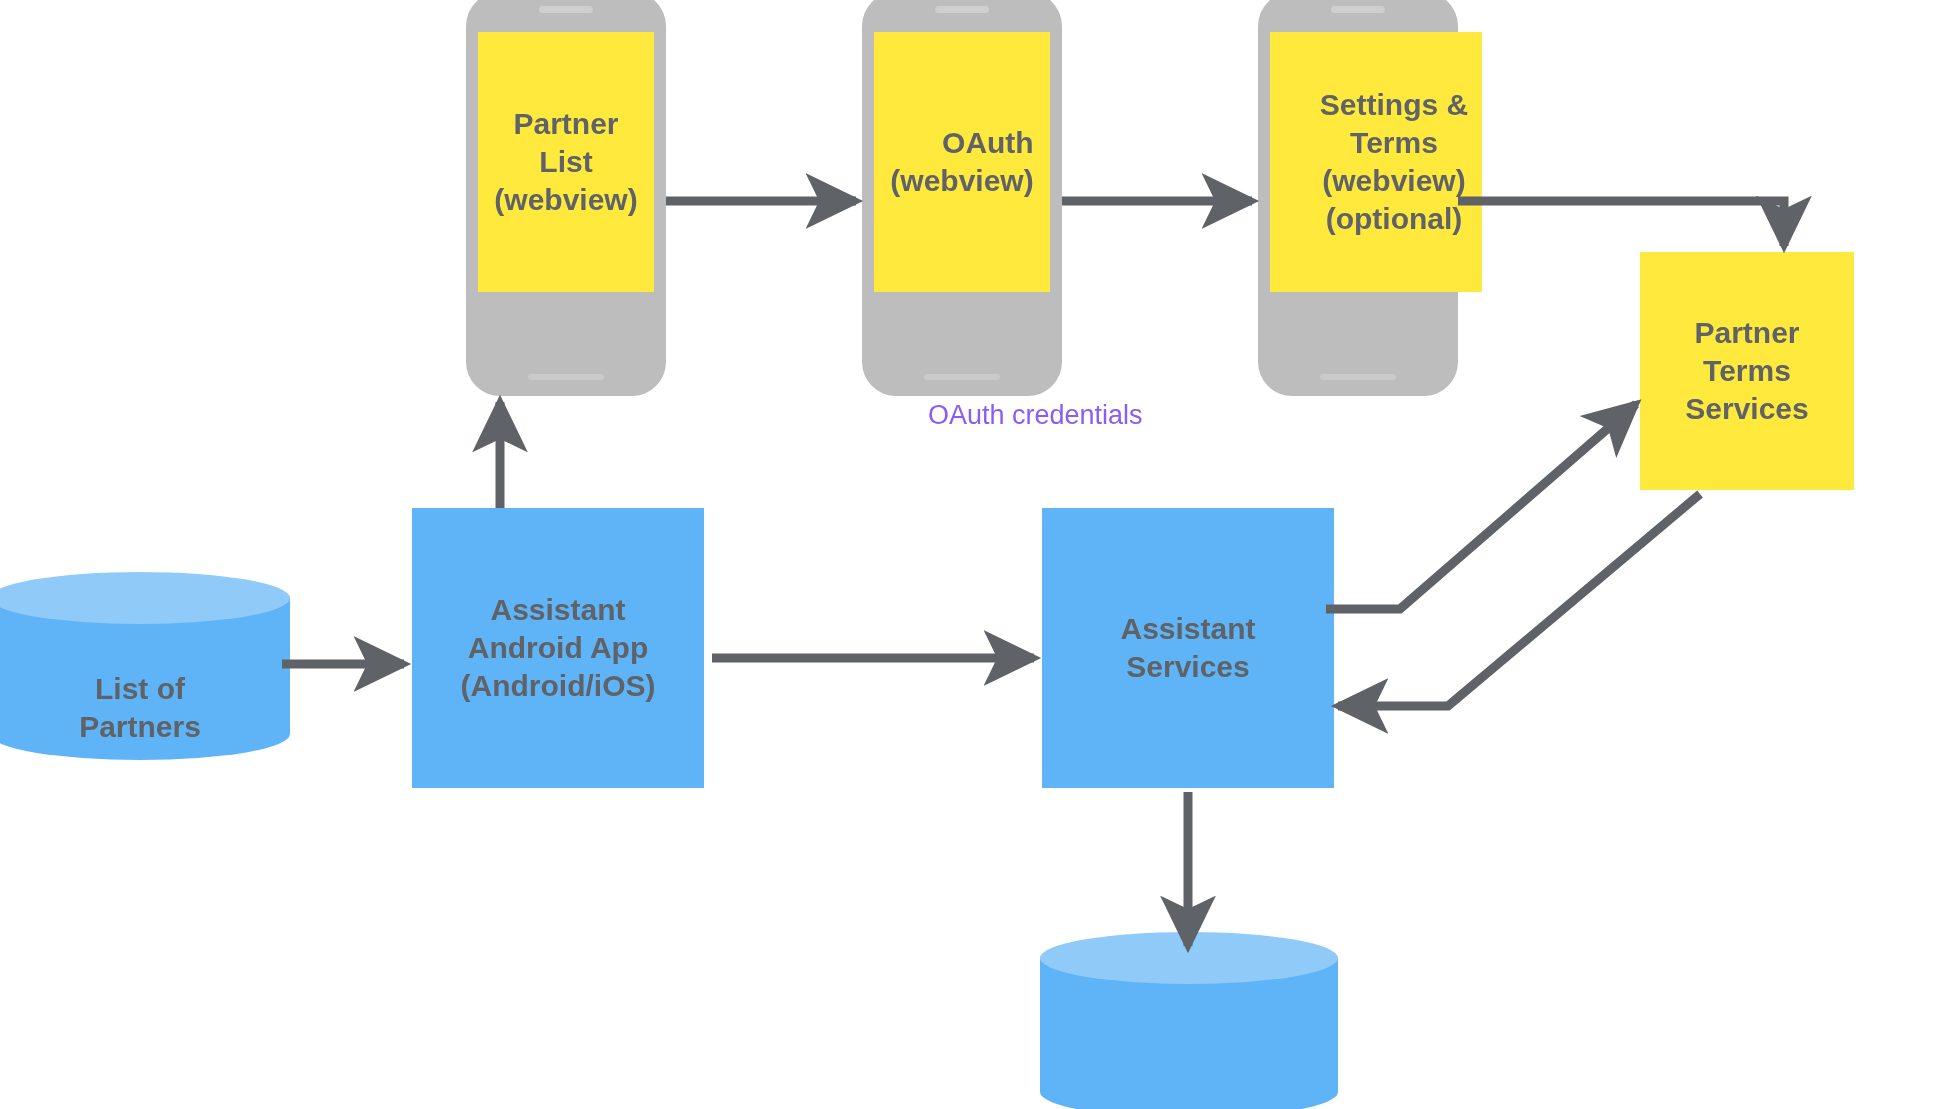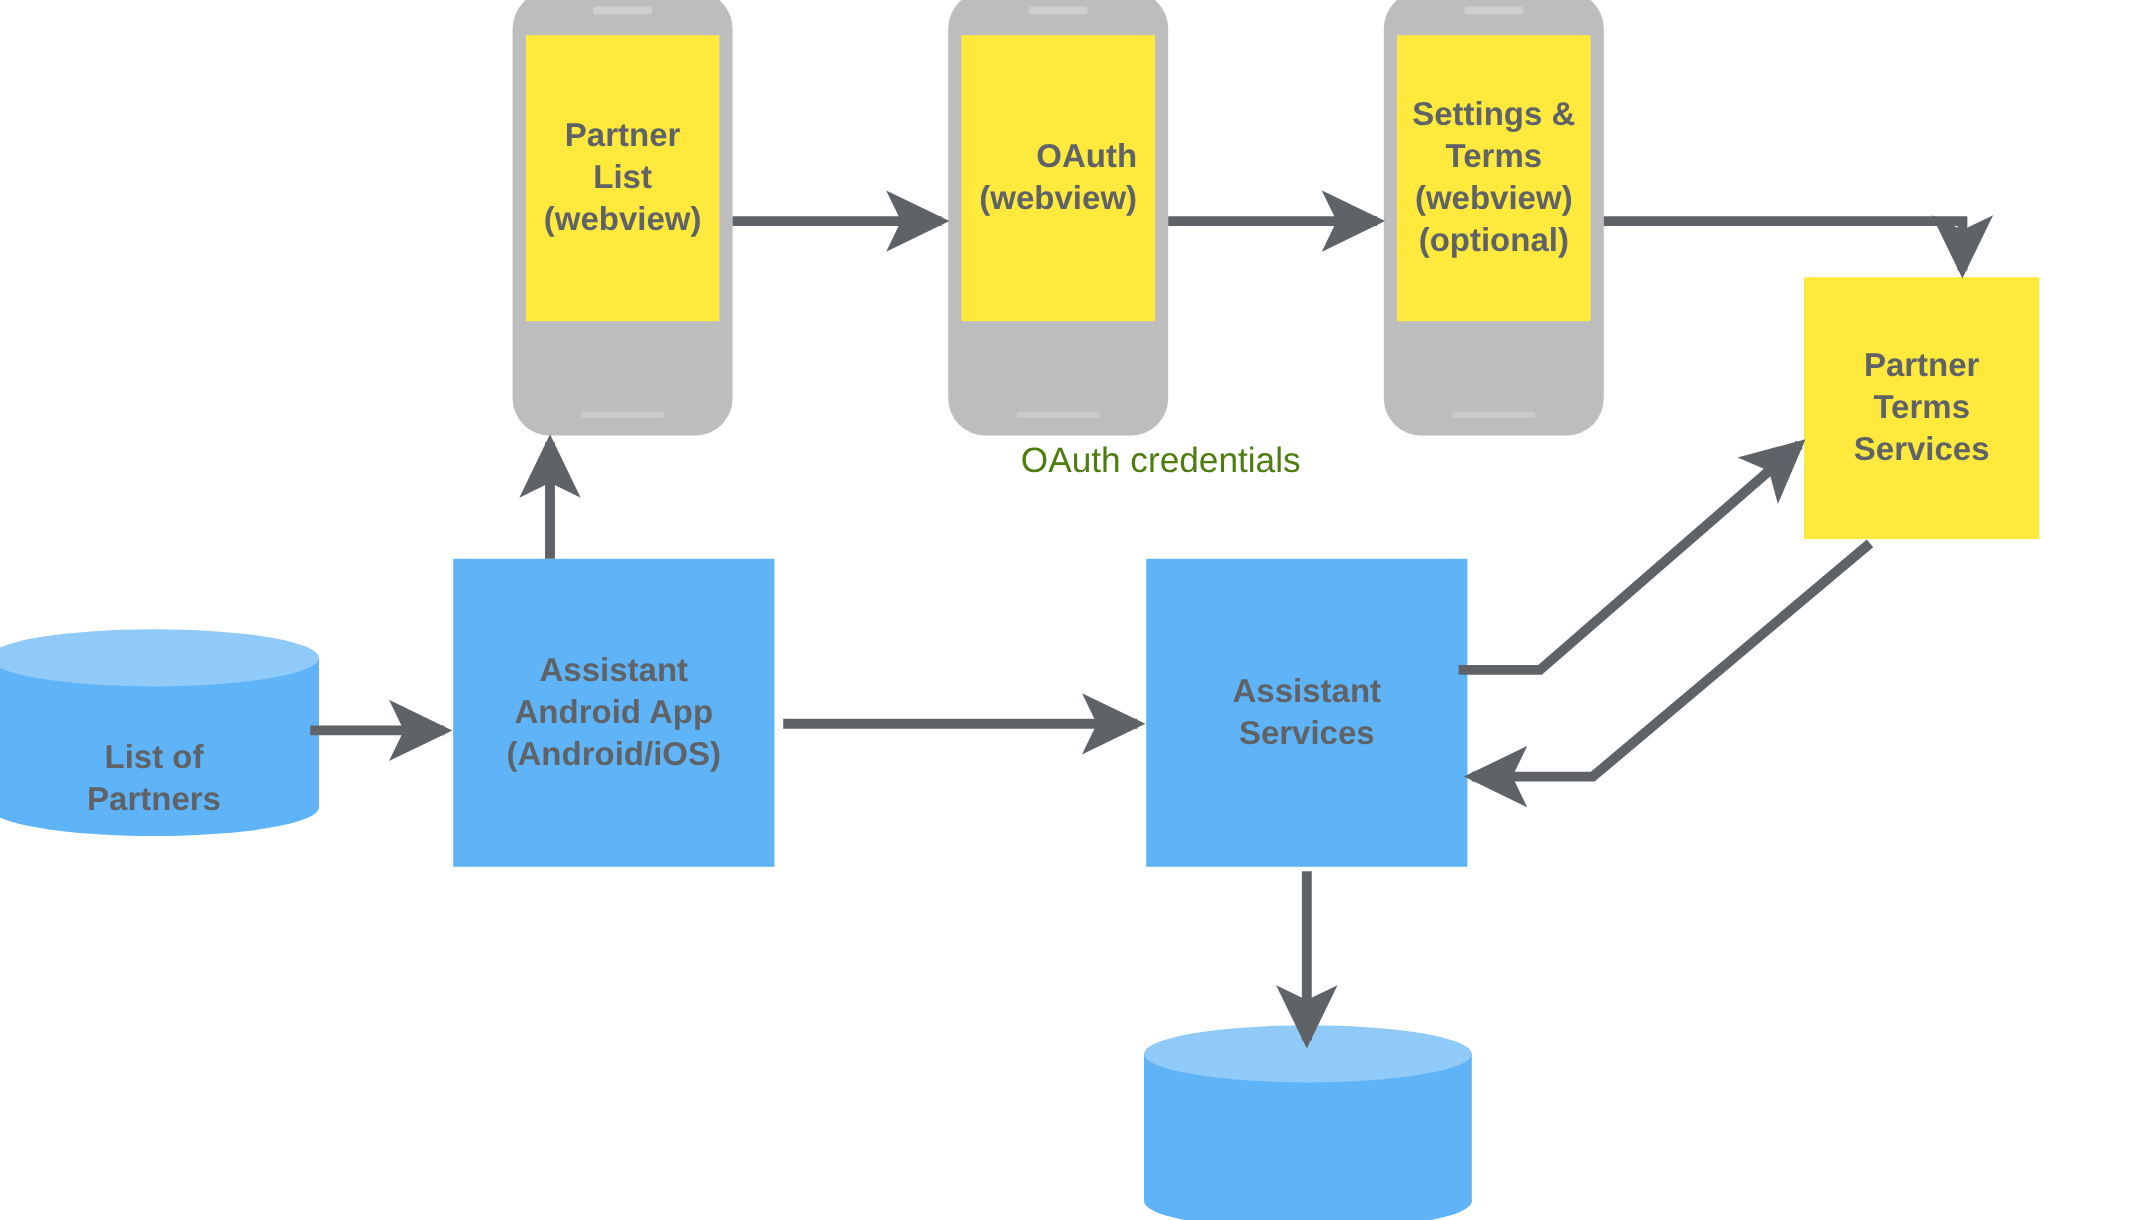--- a/index.html
+++ b/index.html
@@ -30,21 +30,21 @@
             background:#90caf9;}
   .cyl .bot{position:absolute;left:0;right:0;bottom:0;height:52px;border-radius:50%;
             background:#5fb4f7;}
   .cyl .lbl{position:absolute;left:0;right:0;top:52%;text-align:center;color:#5f6368;
             font-size:30px;font-weight:bold;line-height:1.26;z-index:3;}
 
   
   #wires{position:absolute;left:0;top:0;width:1940px;height:1109px;
          pointer-events:none;overflow:visible;}
 
-  .edge-label{position:absolute;color:#4d7c0f;font-size:32px;font-weight:normal;
+  .edge-label{position:absolute;color:#8b5cf6;font-size:27px;font-weight:normal;
               white-space:nowrap;}
 </style>
 </head>
 <body>
 
 <div id="stage">
 
   <div class="phone" style="left:466px;top:-8px;width:200px;height:404px;">
     <div class="notch"></div>
     <div class="home-ind"></div>
@@ -68,21 +68,21 @@
     </div>
   </div>
 
   <div class="ybox" style="left:874px;top:32px;width:176px;height:260px;text-align:right;">
     <div>
       <div>OAuth</div>
       <div>(webview)</div>
     </div>
   </div>
 
-  <div class="ybox" style="left:1270px;top:32px;width:176px;height:260px;">
+  <div class="ybox" style="left:1270px;top:32px;width:176px;height:260px;padding-left:36px;">
     <div>
       <div>Settings &amp;</div>
       <div>Terms</div>
       <div>(webview)</div>
       <div>(optional)</div>
     </div>
   </div>
 
   <div class="ybox" style="left:1640px;top:252px;width:214px;height:238px;">
     <div>

